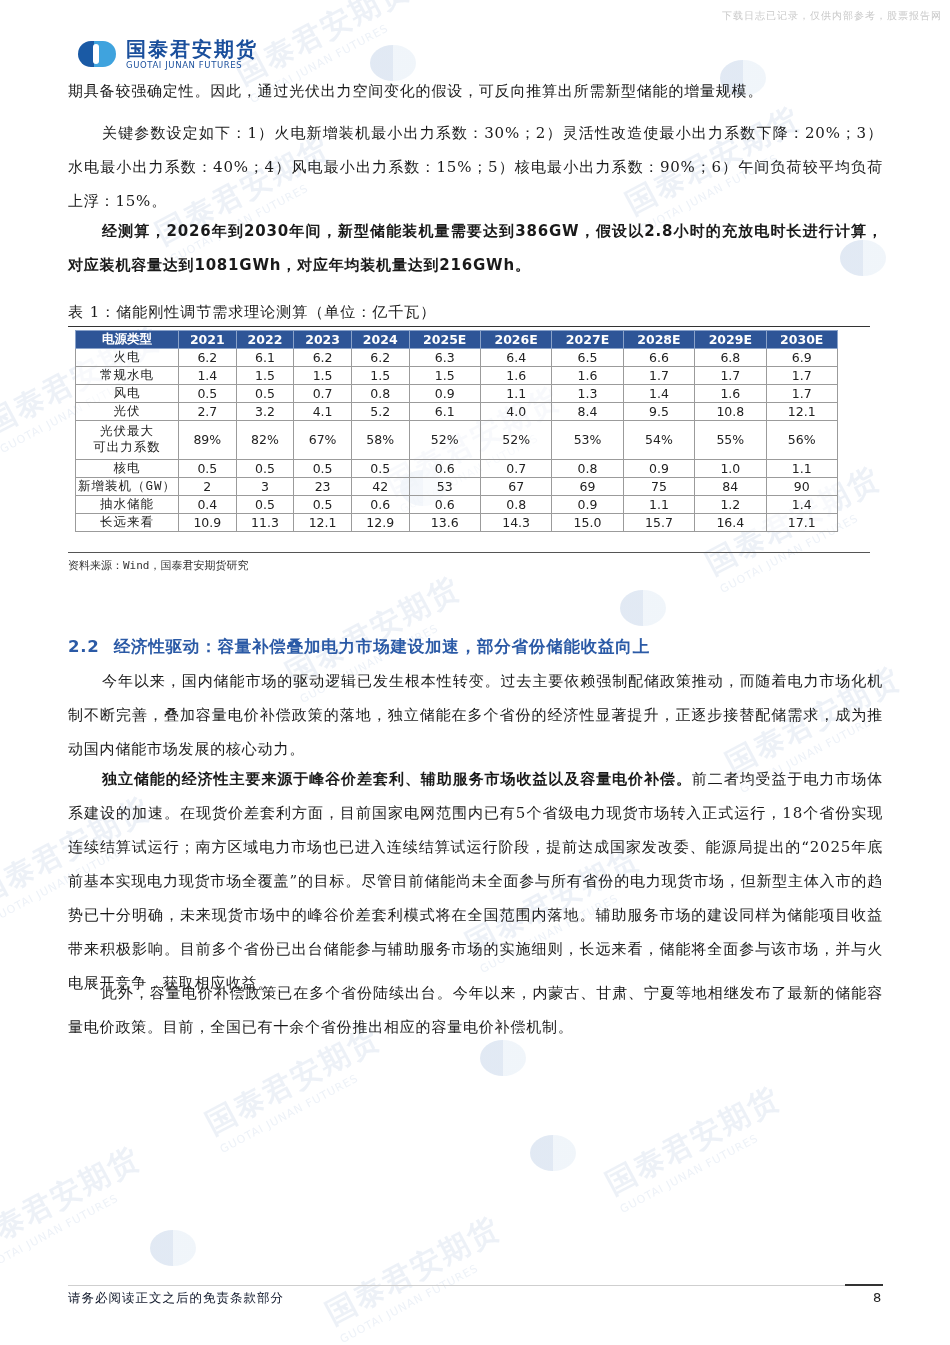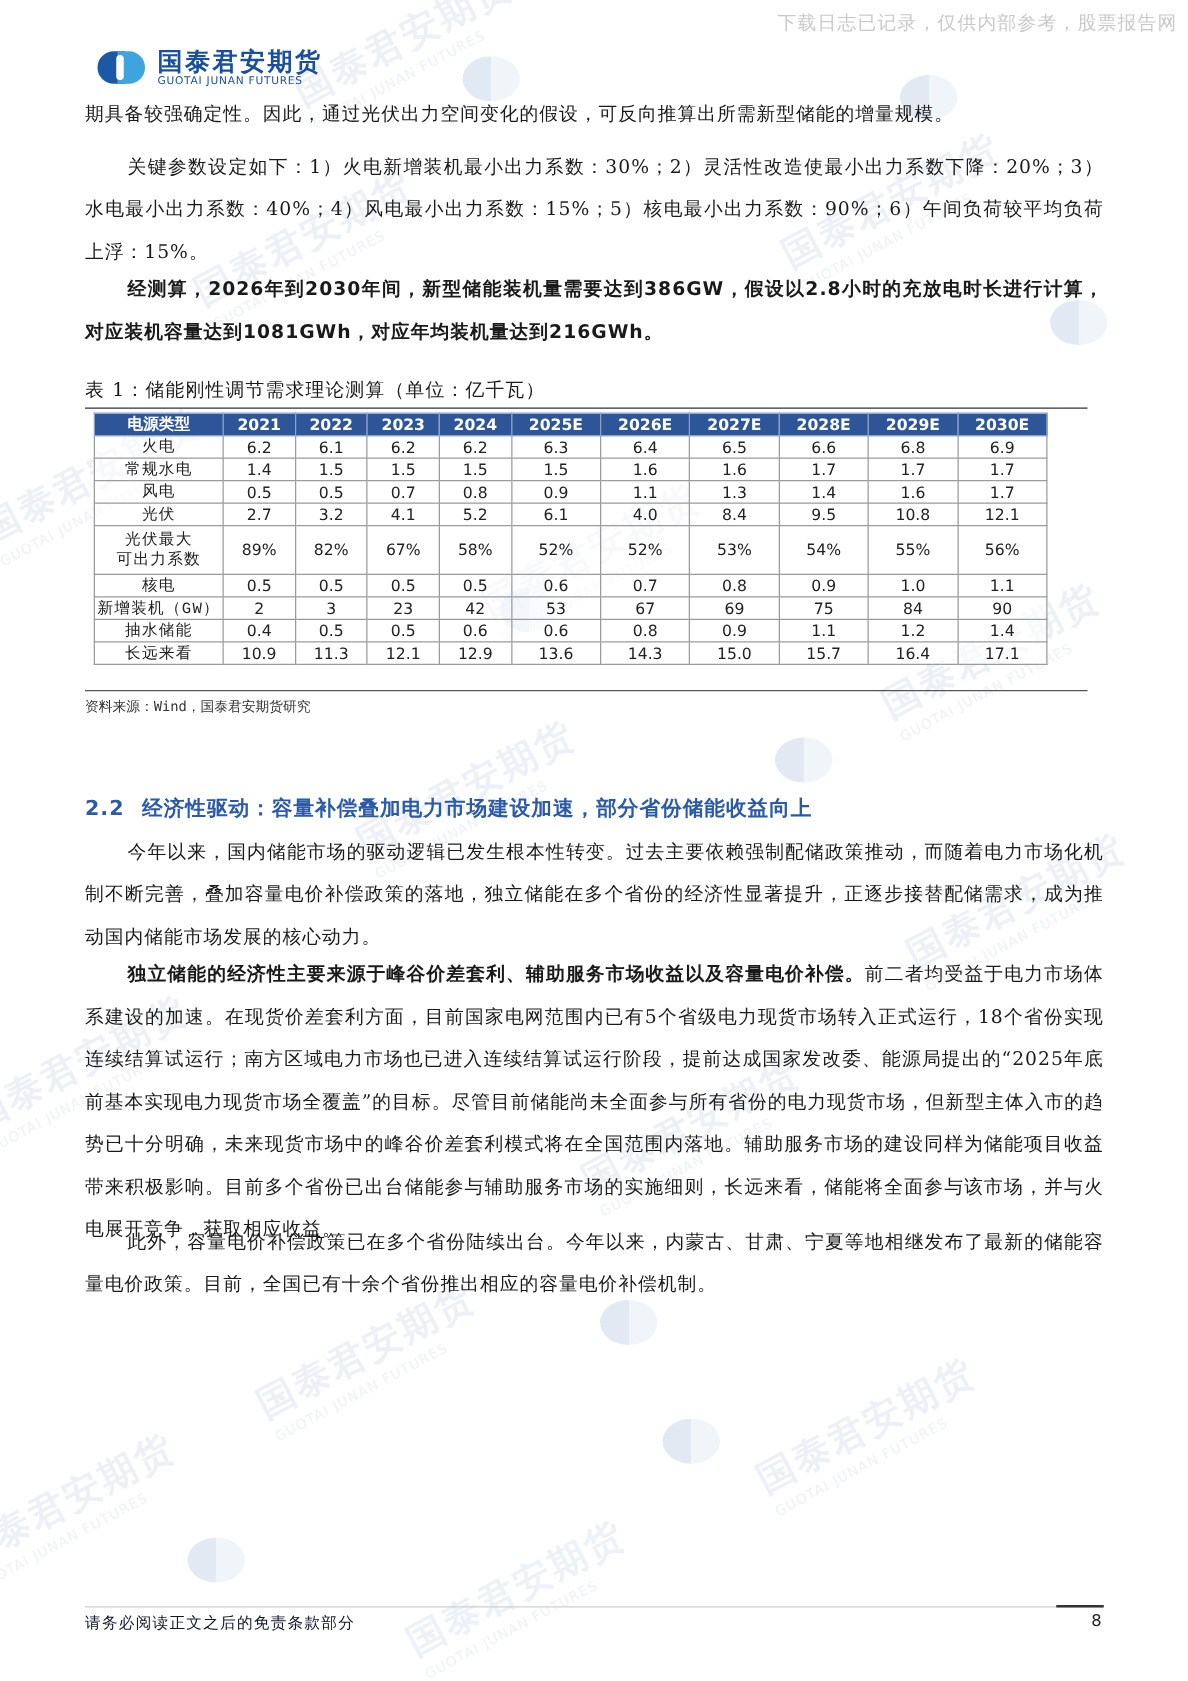--- a/index.html
+++ b/index.html
@@ -12,21 +12,21 @@
   .wm {
     position: absolute; transform: rotate(-28deg); color: #dfe7f2; font-weight: bold;
     font-family: "DejaVu Sans", sans-serif; font-size: 30px; letter-spacing: 2px; opacity: .55; white-space: nowrap;
   }
   .wm small { display: block; font-size: 11px; letter-spacing: 1px; font-weight: normal; }
   .wm-logo {
     position: absolute; width: 46px; height: 36px; border-radius: 50%;
     background: linear-gradient(90deg, #d5e0ef 50%, #eaf1f8 50%); opacity: .7;
   }
   .top-notice {
-    position: absolute; top: 9px; right: 8px; font-size: 15px; color: #c9c9c9;
+    position: absolute; top: 9px; right: 8px; font-size: 10px; color: #c9c9c9;
     font-family: "DejaVu Sans", sans-serif; letter-spacing: 1px; z-index: 2;
   }
   .logo { position: absolute; left: 78px; top: 38px; display: flex; align-items: center; z-index: 2; }
   .logo-mark { width: 40px; height: 26px; position: relative; margin-right: 8px; }
   .logo-mark .l { position: absolute; left: 0; top: 0; width: 22px; height: 26px; background: #1a5aa5; border-radius: 13px 0 0 13px; }
   .logo-mark .r { position: absolute; left: 16px; top: 0; width: 22px; height: 26px; background: #3fa3de; border-radius: 0 13px 13px 0; }
   .logo-mark .c { position: absolute; left: 15px; top: 3px; width: 6px; height: 20px; background: #fff; border-radius: 3px; }
   .logo-text .cn { color: #1a4f9c; font-family: "DejaVu Sans", sans-serif; font-weight: bold; font-size: 20px; letter-spacing: 2px; line-height: 22px; }
   .logo-text .en { color: #1a4f9c; font-family: "DejaVu Sans", sans-serif; font-size: 8.5px; letter-spacing: .6px; line-height: 10px; }
   p.para { margin: 0; font-size: 15px; line-height: 34px; text-align: justify; letter-spacing: .8px; }

